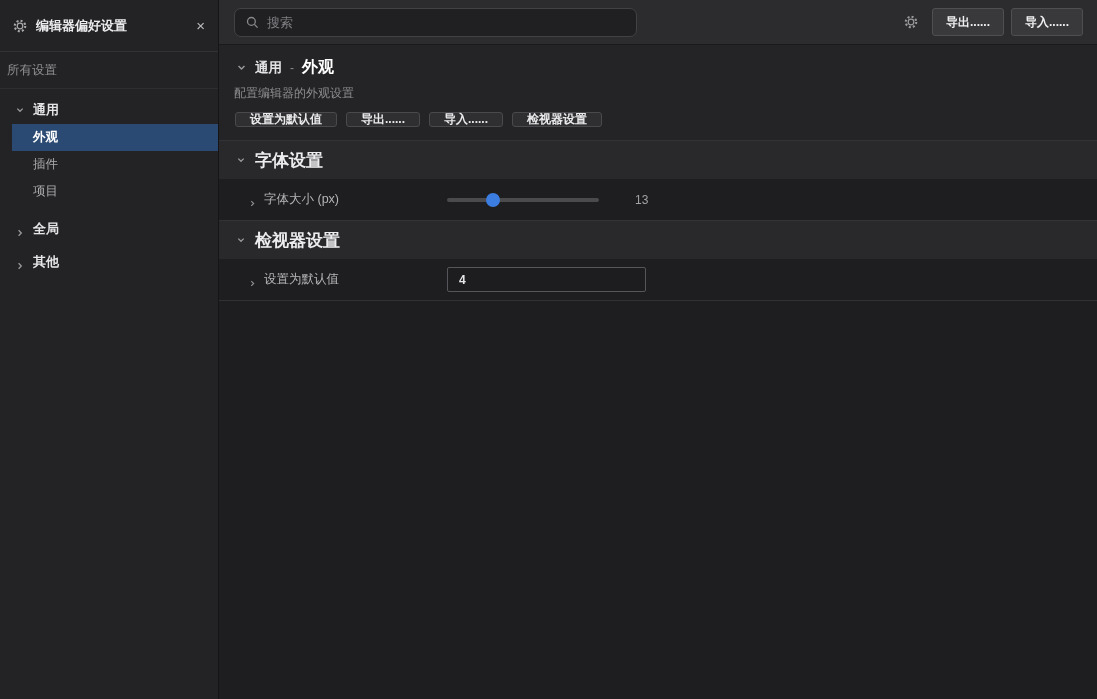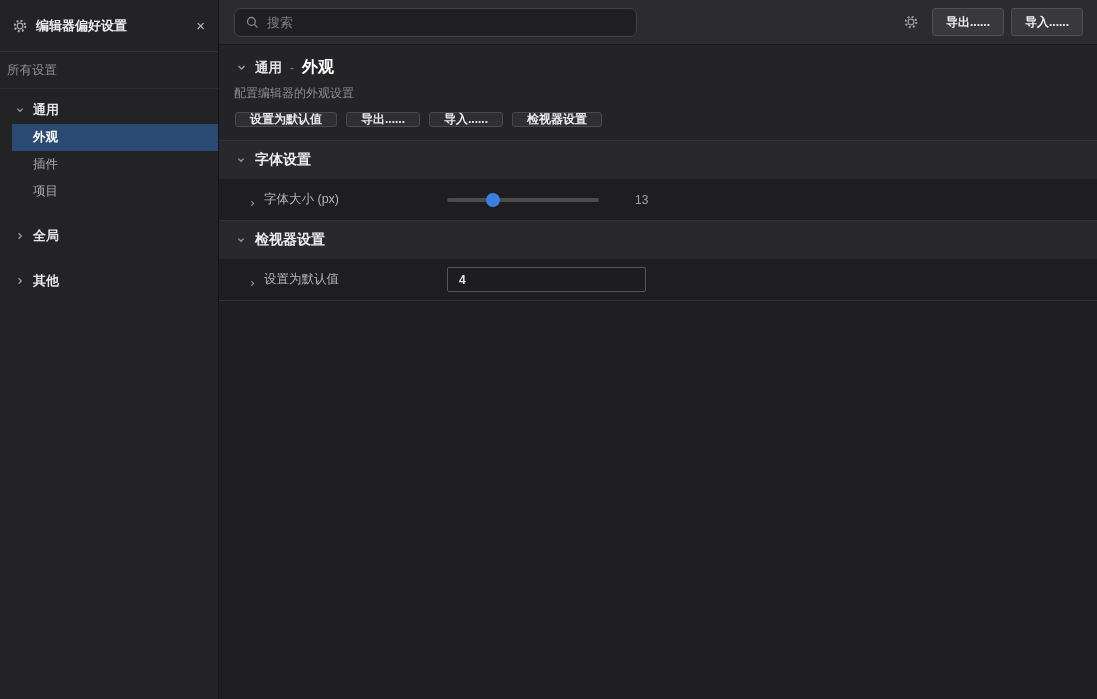--- a/index.html
+++ b/index.html
@@ -25,21 +25,21 @@
   }
   .sb-title { flex:1; font-weight:bold; font-size:13px; color:#ebebee; }
   .close-btn { color:#bcbcbe; font-size:15px; line-height:1; cursor:default; }
   .sb-all {
     height:37px; display:flex; align-items:center; padding-left:7px;
     font-size:12.5px; color:#8f8f92; border-bottom:1px solid #2e2e32;
   }
   .tree { padding-top:7px; }
   .tree-row { height:27px; display:flex; align-items:center; font-size:12.5px; color:#ababae; }
   .tree-row.group { height:28px; font-size:13px; font-weight:bold; color:#e5e5e8; }
-  .tree-row.group2 { height:29px; margin-top:16px; font-size:13px; font-weight:bold; color:#e5e5e8; }
+  .tree-row.group2 { height:29px; margin-top:4px; font-size:13px; font-weight:bold; color:#e5e5e8;align-items:flex-end; }
   .tree-chevron { width:11px; margin-left:15px; margin-right:7px; display:flex; align-items:center; }
   .tree-child { padding-left:33px; }
   .tree-child.selected {
     margin-left:12px; padding-left:21px;
     background:var(--selected-blue,#2a4a73);
     color:#ffffff; font-weight:bold;
   }
 
   
   .main { flex:1; display:flex; flex-direction:column; min-width:0; }
@@ -80,21 +80,21 @@
     background:#2f (unused); background:#2f2f32; border:1px solid #4a4a4e; border-radius:3px;
     font-size:12px; font-weight:bold; color:#eaeaec; cursor:default;
   }
 
   .section-bar {
     height:39px; background:var(--section-bar-bg,#29292c);
     border-top:1px solid #333337;
     display:flex; align-items:center; gap:9px; padding-left:17px;
     flex-shrink:0;
   }
-  .section-title { font-size:14px; font-weight:bold; color:#ededf0; }
+  .section-title { font-size:17px; font-weight:bold; color:#ededf0; }
 
   .setting-row { height:41px; display:flex; align-items:center; background:var(--row-bg,#1e1e20); flex-shrink:0; }
   .row-label-wrap { width:228px; display:flex; align-items:flex-end; gap:7px; padding-left:29px; }
   .row-label { font-size:12.5px; color:#b5b5b8; }
   .row-control { display:flex; align-items:center; }
 
   .slider { position:relative; width:152px; height:14px; display:flex; align-items:center; }
   .slider-track { width:100%; height:4px; background:#4b4b4e; border-radius:2px; }
   .slider-handle {
     position:absolute; top:0; width:14px; height:14px; border-radius:50%;

